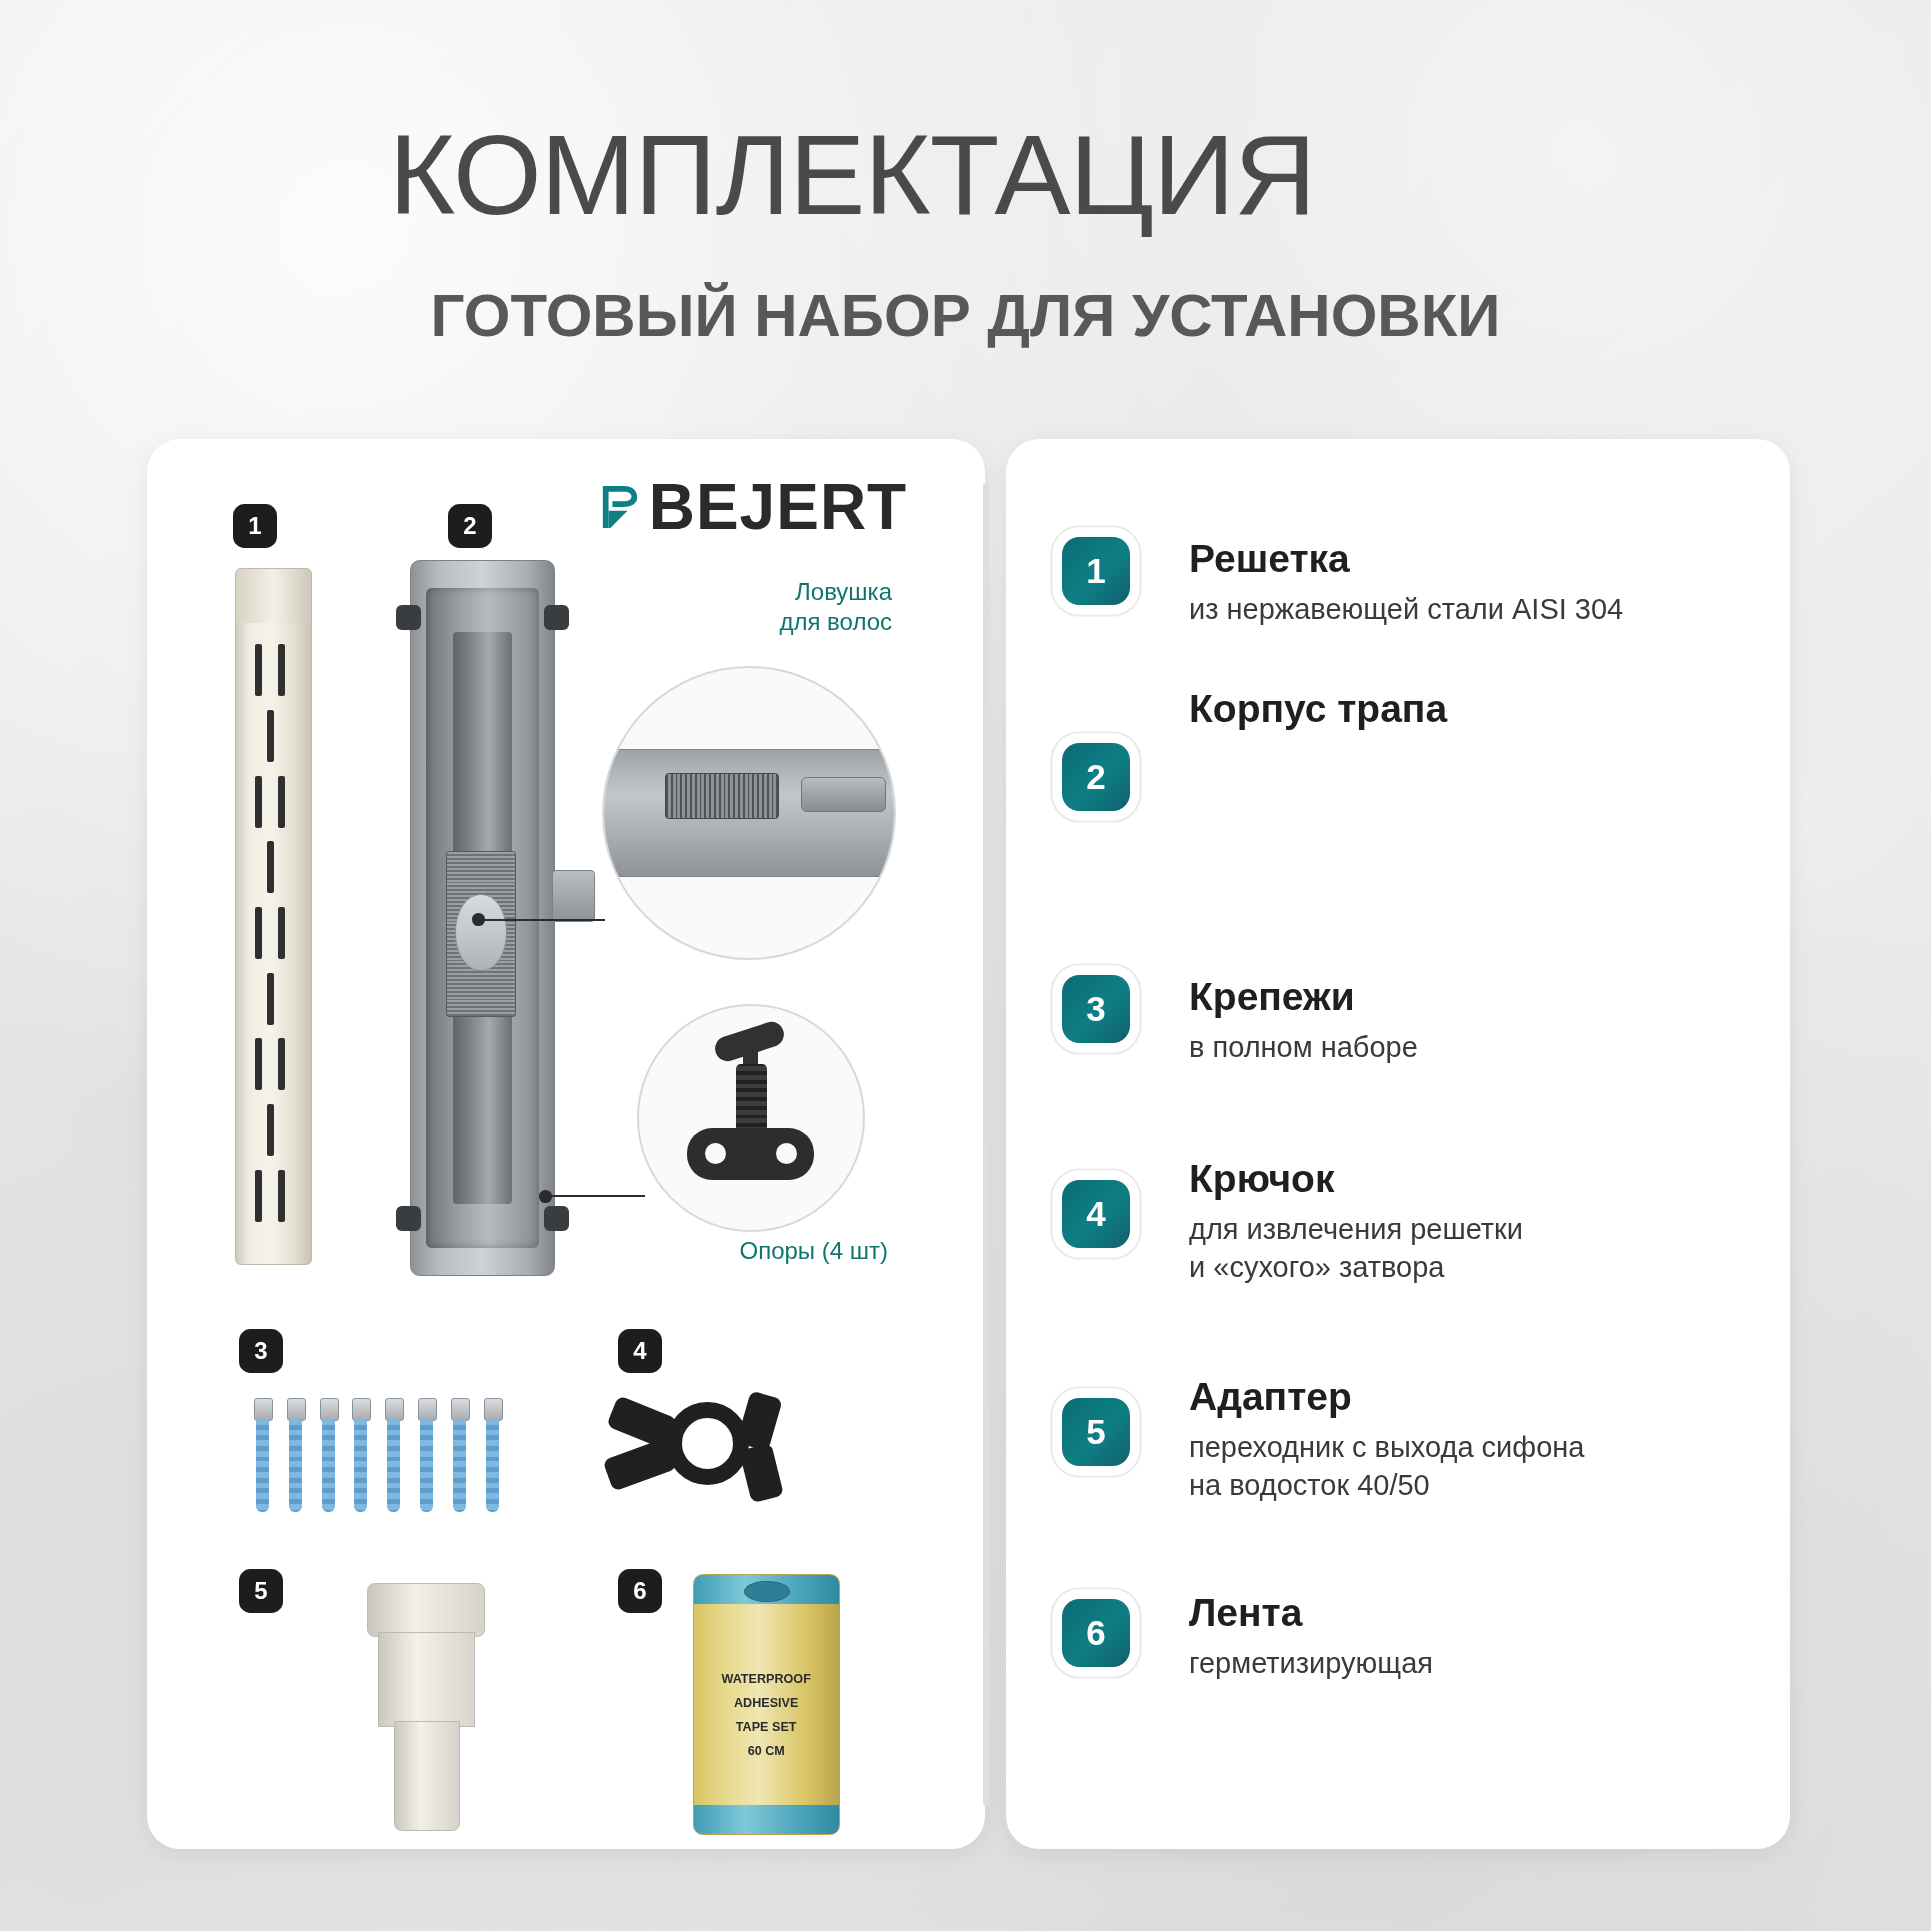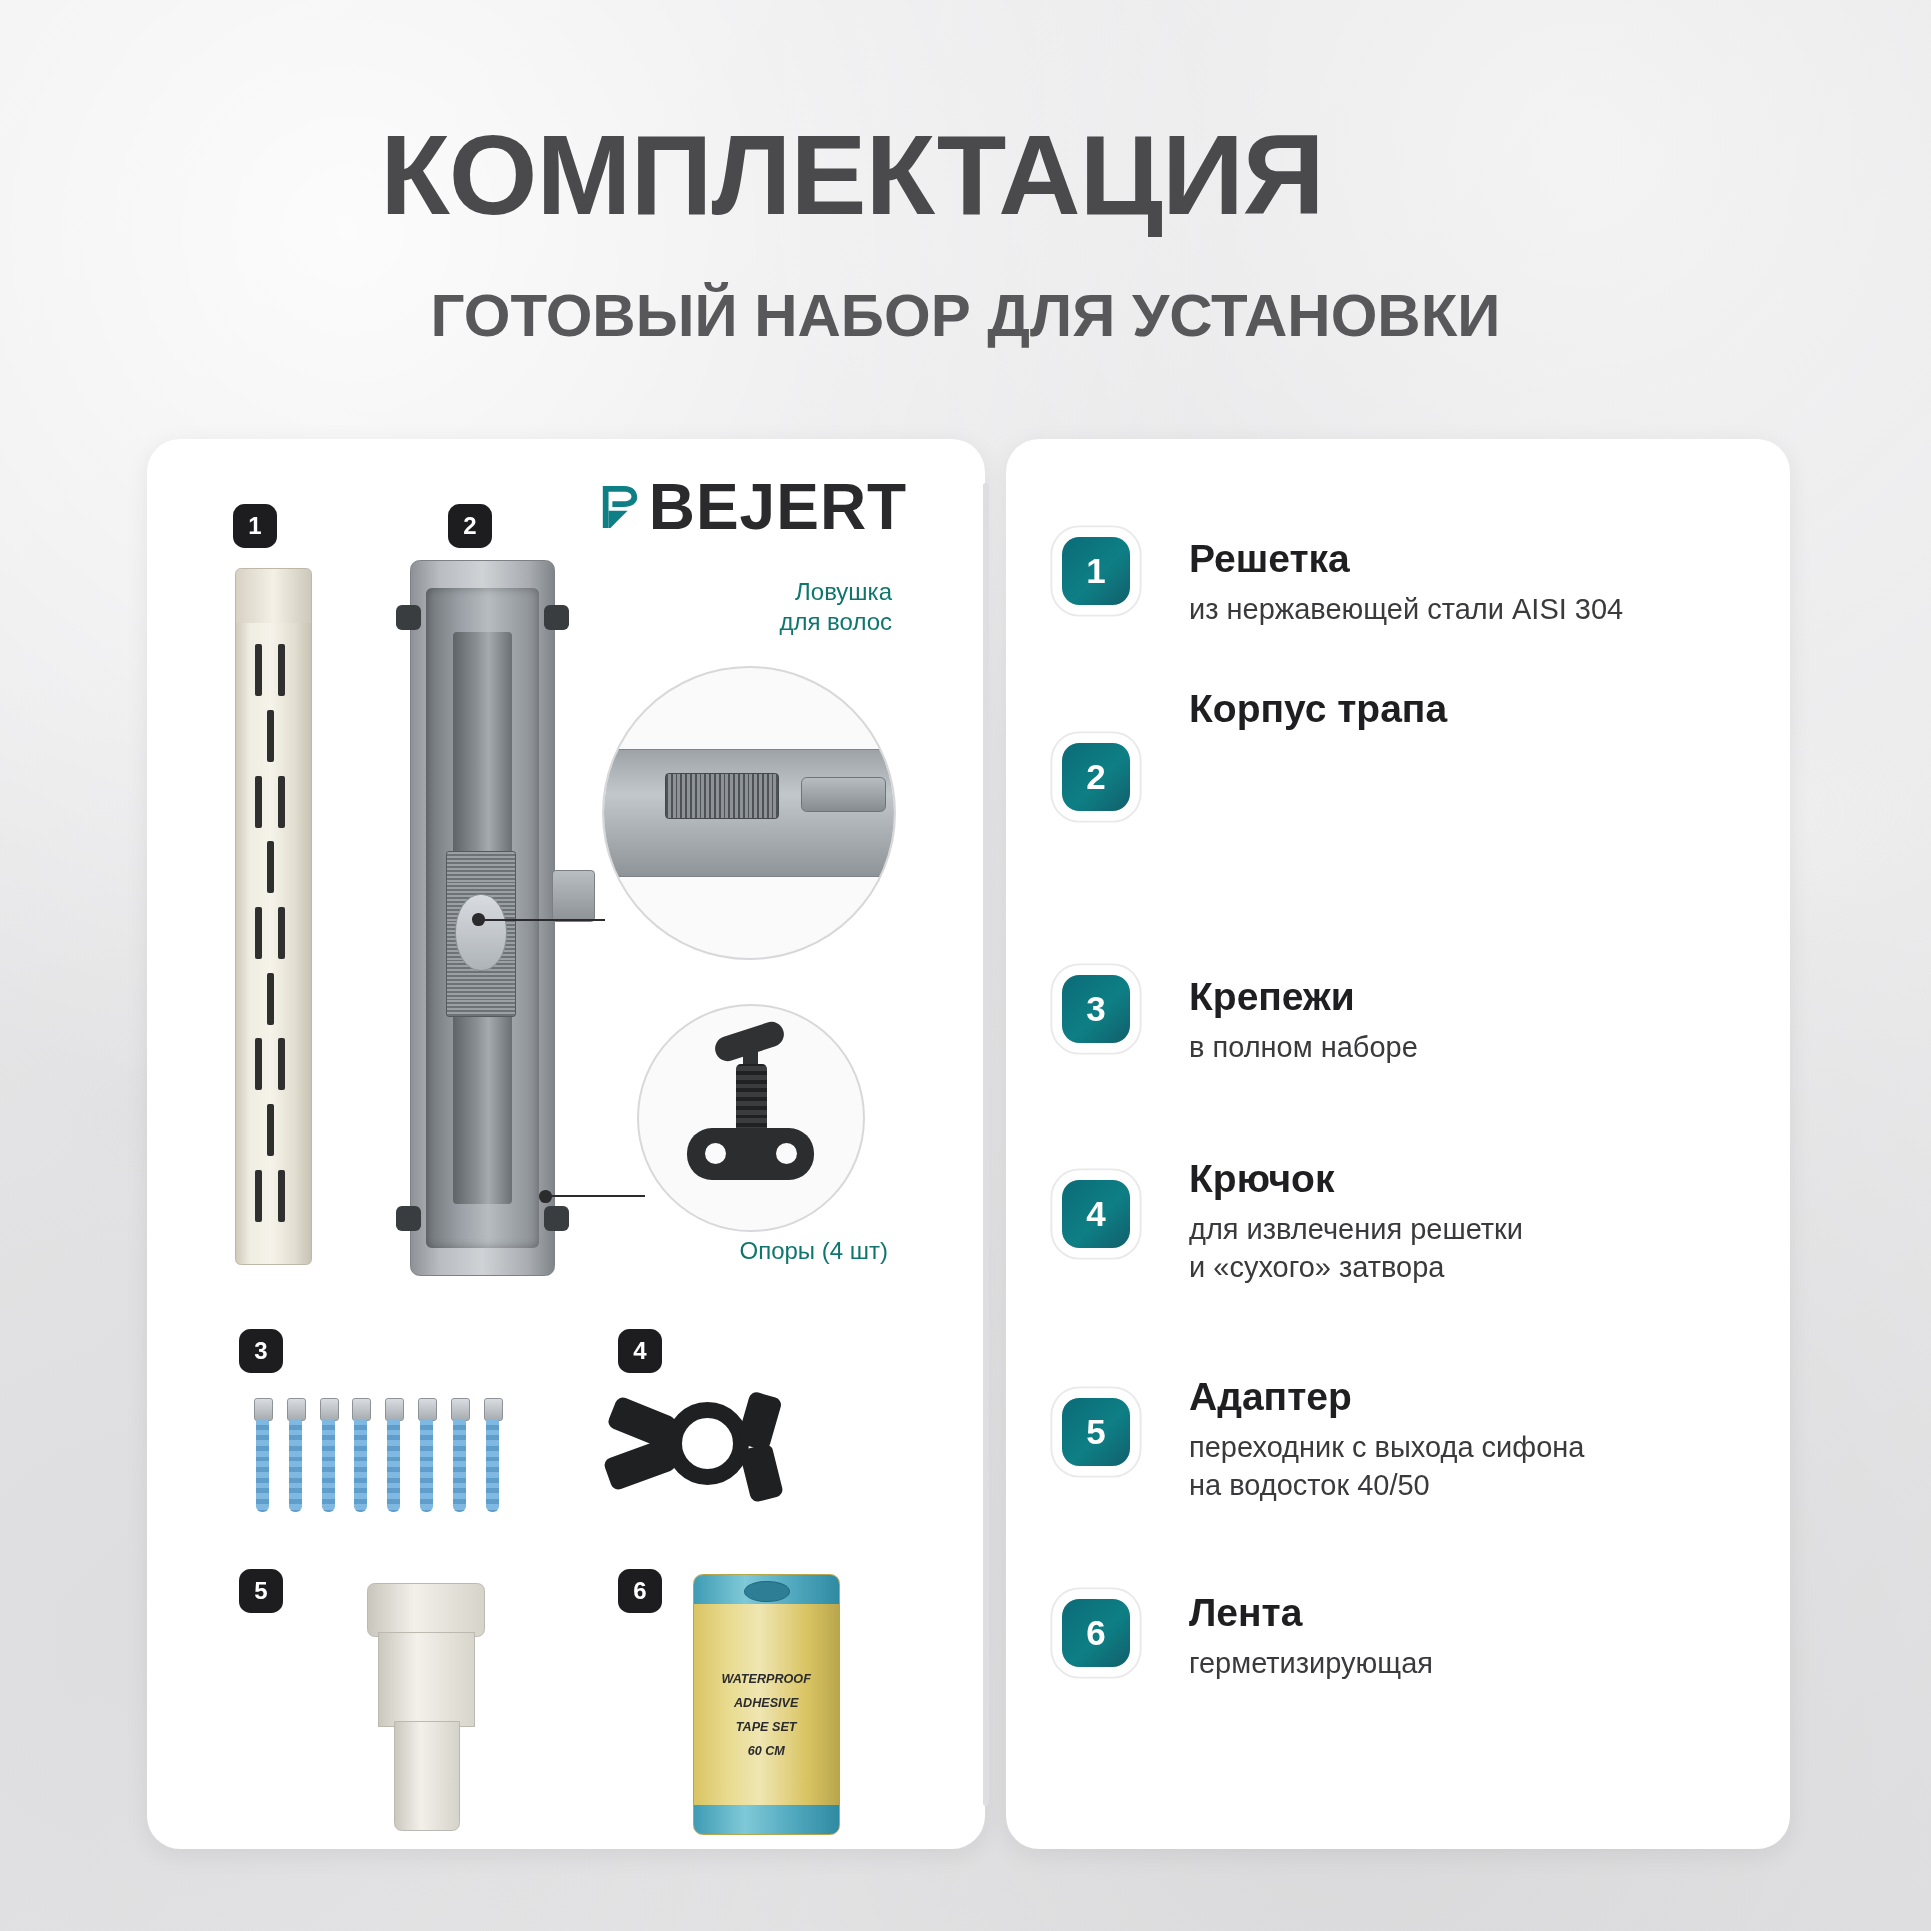--- a/index.html
+++ b/index.html
@@ -44,21 +44,21 @@
 
   
   .title-main {
     position: absolute;
     top: 118px;
     left: 0;
     width: 1704px;
     text-align: center;
     font-size: 114px;
     line-height: 1.0;
-    font-weight: bold;
+    font-weight: normal;
     color: #4a4a4c;
     letter-spacing: -1px;
   }
   .title-sub {
     position: absolute;
     top: 286px;
     left: 0;
     width: 1931px;
     text-align: center;
     font-size: 60px;
@@ -425,21 +425,20 @@
   .tape-label {
     position: absolute;
     left: 7.7px;
     top: 93px;
     width: 129px;
     text-align: center;
     font-size: 12.6px;
     font-weight: bold;
     color: #2b2b2d;
     line-height: 1.9;
-    font-style: italic;
   }
 
   
   .divider {
     position: absolute;
     left: 983px;
     top: 483px;
     width: 5.8px;
     height: 1323px;
     background: #dedee0;

